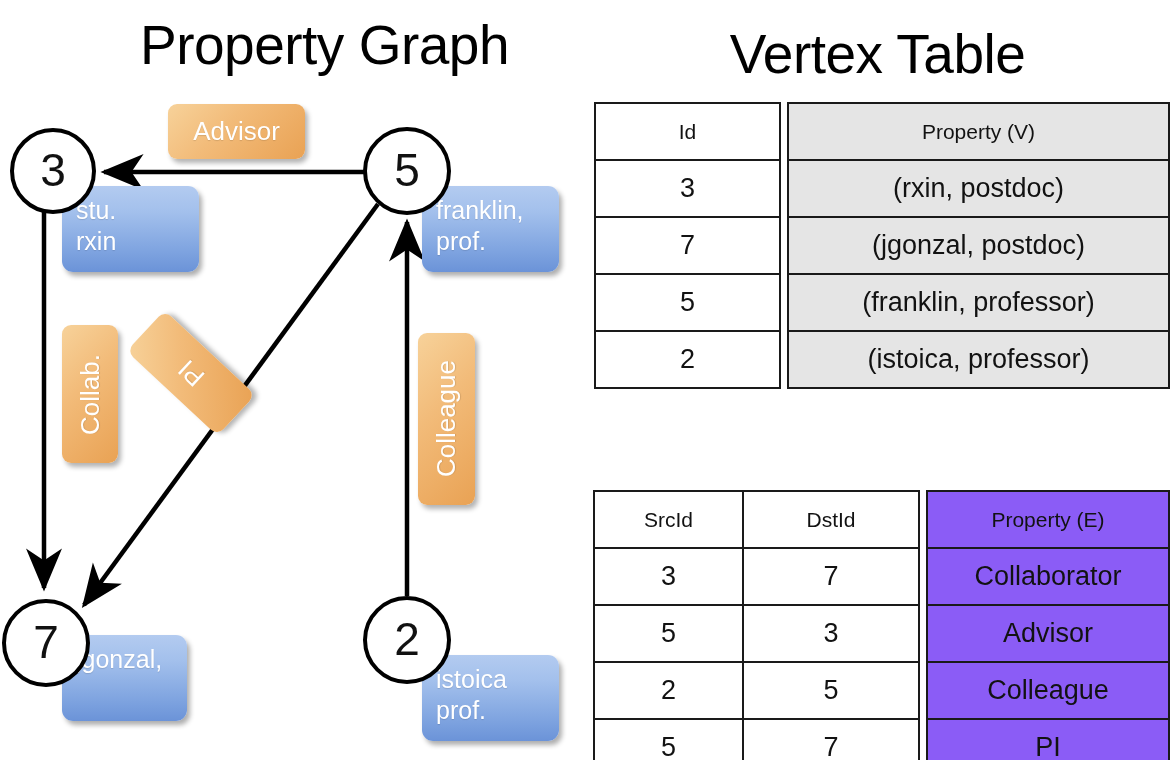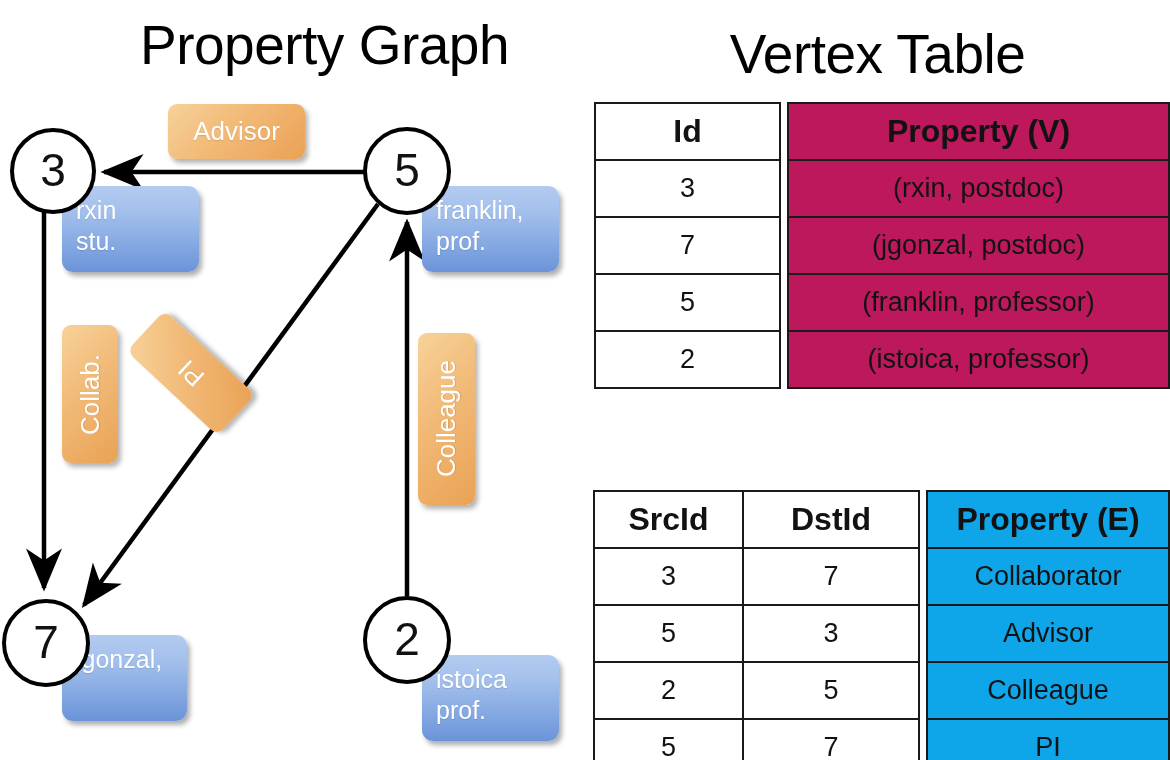--- a/index.html
+++ b/index.html
@@ -89,23 +89,23 @@
     border:2px solid #1a1a1a;
     text-align:center;
     vertical-align:middle;
     font-size:27px;
     font-weight:300;
     color:#121212;
     height:55px;
     padding:0 4px;
     font-family:"Liberation Sans", sans-serif;
   }
-  .tbl td.hdr{font-weight:700;font-size:32px;}
-  .tbl td.blue{background:#be185d;}
-  .tbl td.orange{background:#0ea5e9;}
+  .tbl td.hdr{font-weight:400;font-size:21px;}
+  .tbl td.blue{background:#e5e5e5;}
+  .tbl td.orange{background:#8b5cf6;}
   .gap-col{border:none !important;width:8px;background:#fff;}
 </style>
 </head>
 <body>
 
 <div class="stage">
 
   <div class="title" id="title-property-graph">Property Graph</div>
   <div class="title" id="title-vertex-table">Vertex Table</div>
 
@@ -143,22 +143,22 @@
 
   <div class="elabel vert" style="left:163px;top:311px;width:56px;height:124px;transform:rotate(-47deg);">
     <span>PI</span>
   </div>
 
   <div class="elabel vert" style="left:418px;top:333px;width:57px;height:172px;">
     <span>Colleague</span>
   </div>
 
   <div class="prop-box" style="left:62px;top:186px;width:137px;height:86px;">
+    <div>stu.</div>
     <div>rxin</div>
-    <div>stu.</div>
   </div>
 
   <div class="prop-box" style="left:422px;top:186px;width:137px;height:86px;">
     <div>franklin,</div>
     <div>prof.</div>
   </div>
 
   <div class="prop-box" style="left:62px;top:635px;width:125px;height:86px;">
     <div>jgonzal,</div>
   </div>

